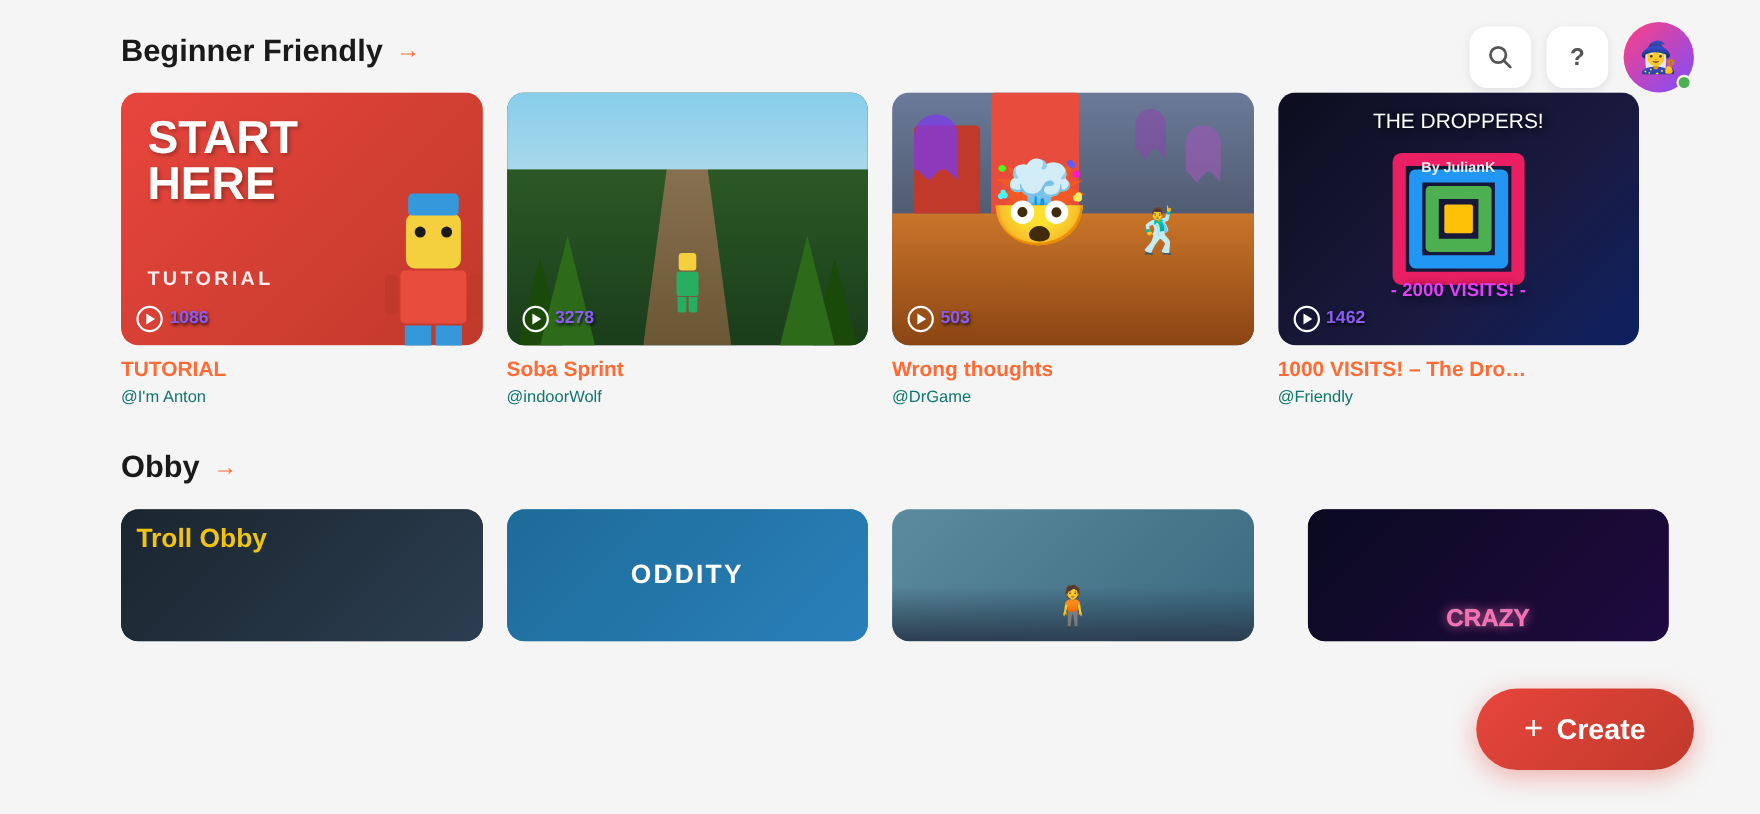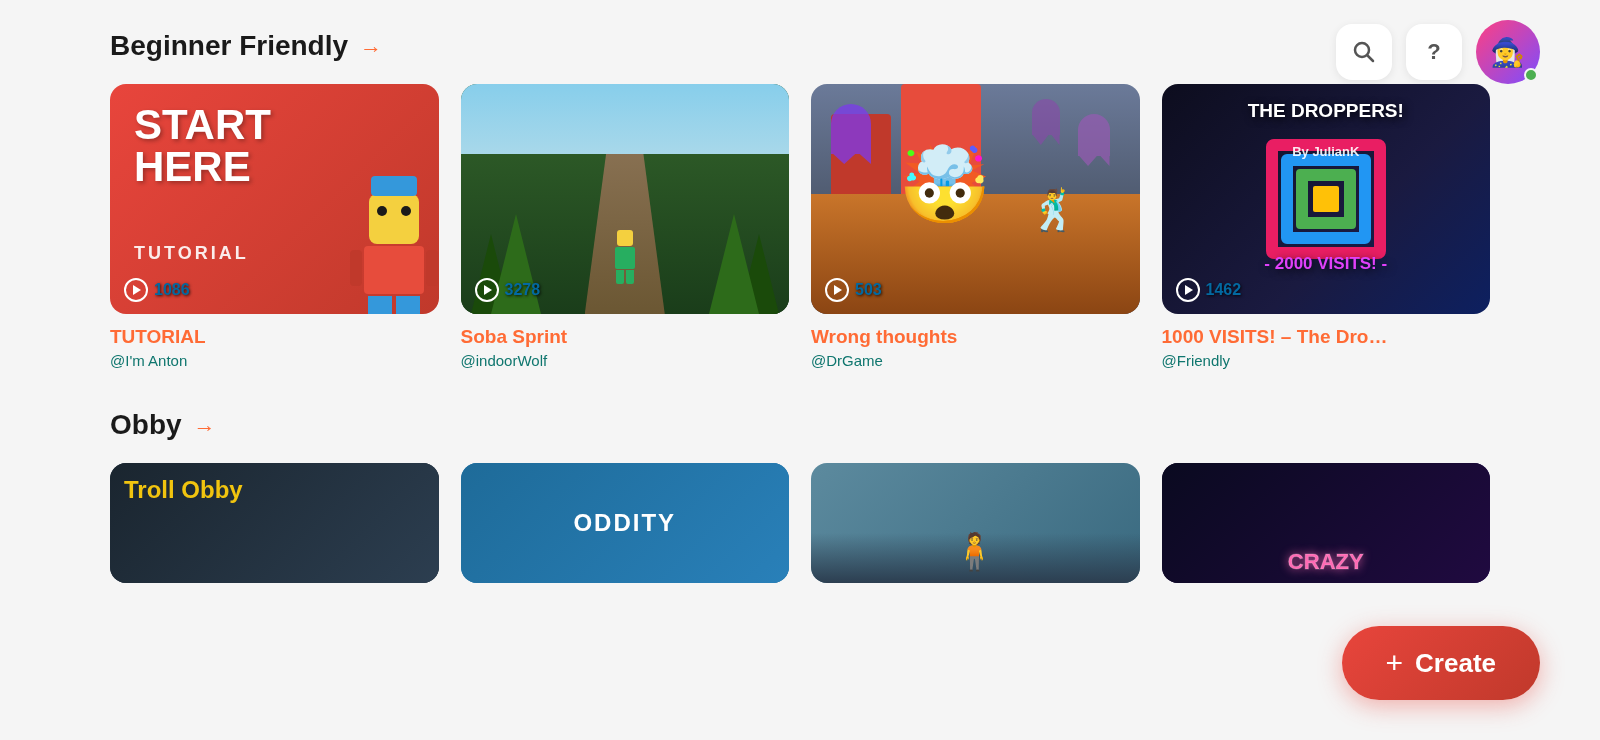--- a/index.html
+++ b/index.html
@@ -171,21 +171,21 @@
       text-shadow: 2px 2px 8px rgba(0,0,0,0.8);
     }
 
     .play-count {
       position: absolute;
       bottom: 12px;
       left: 14px;
       display: flex;
       align-items: center;
       gap: 6px;
-      color: #0369a1;
+      color: #8b5cf6;
       font-size: 16px;
       font-weight: 700;
       text-shadow: 1px 1px 3px rgba(0,0,0,0.8);
     }
 
     .play-icon {
       width: 24px;
       height: 24px;
       border: 2px solid white;
       border-radius: 50%;
@@ -539,21 +539,21 @@
 
           <div style="position:absolute;left:50%;top:50%;transform:translate(-50%,-50%);">
             <div style="width:120px;height:120px;border:12px solid #e91e63;border-radius:8px;position:relative;">
               <div style="position:absolute;top:50%;left:50%;transform:translate(-50%,-50%);width:90px;height:90px;border:12px solid #2196f3;border-radius:6px;">
                 <div style="position:absolute;top:50%;left:50%;transform:translate(-50%,-50%);width:60px;height:60px;border:12px solid #4caf50;border-radius:4px;">
                   <div style="position:absolute;top:50%;left:50%;transform:translate(-50%,-50%);width:26px;height:26px;background:#ffc107;border-radius:2px;"></div>
                 </div>
               </div>
             </div>
           </div>
-          <div class="droppers-text" style="position:absolute;top:16px;left:50%;transform:translateX(-50%);color:white;font-size:19px;font-weight:700;text-align:left;white-space:nowrap;text-shadow:2px 2px 8px rgba(0,0,0,0.9);">
+          <div class="droppers-text" style="position:absolute;top:16px;left:50%;transform:translateX(-50%);color:white;font-size:19px;font-weight:400;text-align:left;white-space:nowrap;text-shadow:2px 2px 8px rgba(0,0,0,0.9);">
             THE DROPPERS!
           </div>
           <div class="by-juliank">By JulianK</div>
           <div class="visits-text" style="position:absolute;bottom:40px;left:50%;transform:translateX(-50%);color:#e040fb;font-size:17px;font-weight:900;white-space:nowrap;text-shadow:2px 2px 8px rgba(0,0,0,0.8);">
             - 2000 VISITS! -
           </div>
         </div>
         <div class="play-count">
           <div class="play-icon"></div>
           <span>1462</span>
@@ -589,21 +589,21 @@
 
       <div class="game-card">
         <div class="obby-thumb obby-bg-3" style="background:linear-gradient(135deg,#5c8a9e 0%,#3a6a80 100%);">
           <div style="position:absolute;bottom:0;left:0;right:0;height:50px;background:linear-gradient(to top,#2c3e50,transparent);"></div>
 
           <div style="position:absolute;bottom:10px;left:50%;transform:translateX(-50%);font-size:36px;">🧍</div>
         </div>
       </div>
 
       <div class="game-card">
-        <div class="obby-thumb obby-bg-4" style="background:linear-gradient(135deg,#1a0a30 0%,#2d1b69 100%);">
+        <div class="obby-thumb obby-bg-4" style="background:linear-gradient(135deg,#1a0a30 0%,#2d1b69 100%);margin-left:27px;">
           <div style="position:absolute;top:0;left:0;right:0;bottom:0;background:linear-gradient(135deg,#0a0a20,#200a40);"></div>
           <div class="crazy-text" style="position:absolute;bottom:8px;left:50%;transform:translateX(-50%);color:#ff69b4;font-size:22px;font-weight:900;white-space:nowrap;text-shadow:0 0 10px rgba(255,105,180,0.9);-webkit-text-stroke:1px rgba(255,255,255,0.2);">CRAZY</div>
         </div>
       </div>
 
     </div>
   </div>
 
 </div>
 

